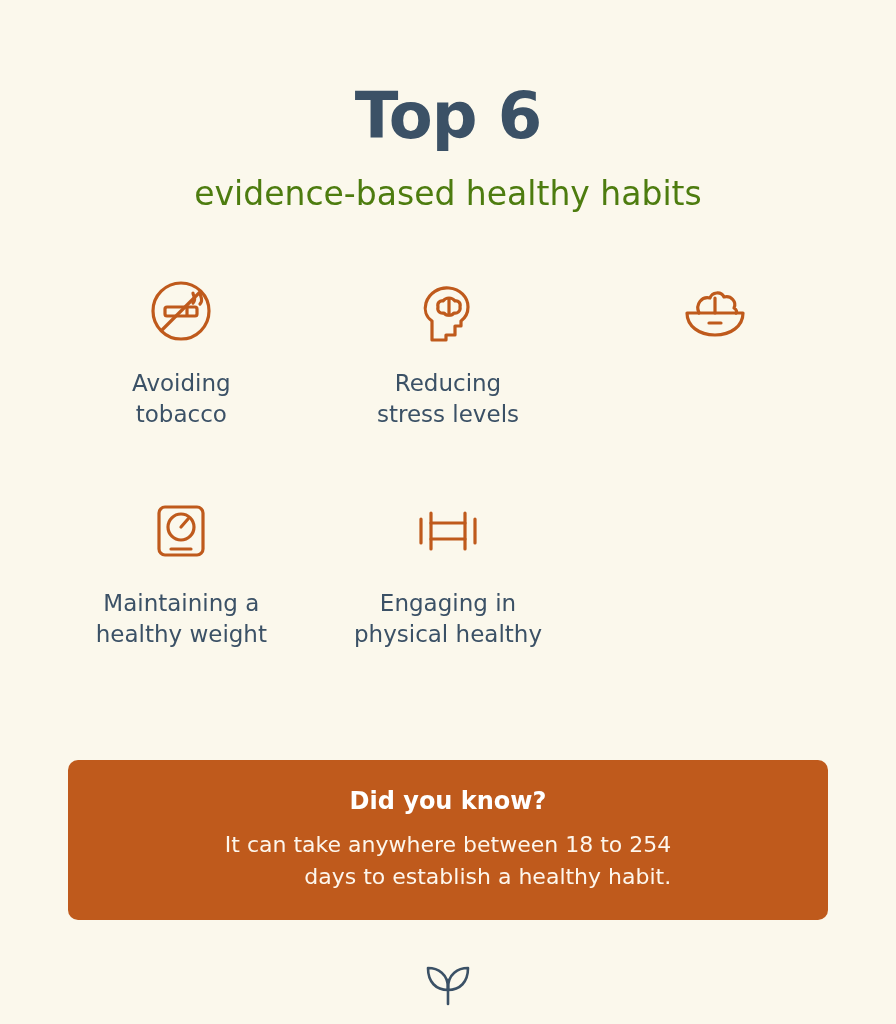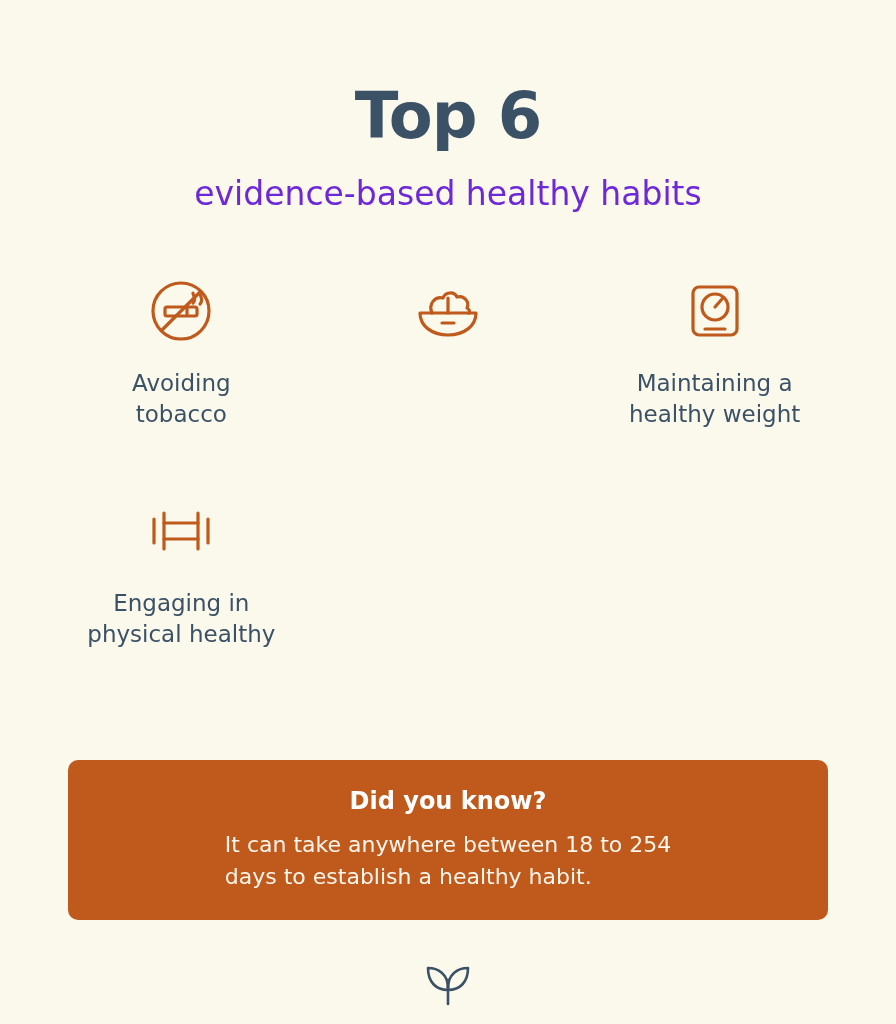--- a/index.html
+++ b/index.html
@@ -28,21 +28,21 @@
   .title {
     font-size: 64px;
     font-weight: bold;
     color: #3b5166;
     letter-spacing: -1px;
     margin-top: 52px;
     line-height: 1;
   }
   .subtitle {
     font-size: 33px;
-    color: #6d28d9;
+    color: #4d7c0f;
     margin-top: 28px;
     font-weight: 400;
     line-height: 1.1;
   }
   .grid {
     margin-top: 56px;
     width: 800px;
     display: grid;
     grid-template-columns: repeat(3, 1fr);
     row-gap: 58px;
@@ -84,21 +84,21 @@
   .callout-title {
     color: #ffffff;
     font-size: 24px;
     font-weight: bold;
     margin-bottom: 14px;
   }
   .callout-body {
     color: #fdf6ec;
     font-size: 22px;
     line-height: 1.45;
-    text-align: left;
+    text-align: right;
     white-space: pre-line;
   }
   .logo {
     position: absolute;
     top: 930px;
     left: 50%;
     transform: translateX(-50%);
   }
 </style>
 </head>
@@ -119,20 +119,31 @@
           <rect x="22" y="34" width="32" height="9" rx="2"></rect>
           <line x1="44" y1="34" x2="44" y2="43"></line>
           <path d="M50 30 c4 -4 0 -7 0 -10" stroke-linecap="round"></path>
           <path d="M57 31 c4 -4 0 -8 0 -11" stroke-linecap="round"></path>
         </svg>
       </div>
       <div class="cell-label">Avoiding
 tobacco</div>
     </div>
 
+    <div class="cell">
+      <div class="icon-wrap">
+        <svg width="76" height="76" viewBox="0 0 76 76" fill="none" stroke="#bf5a1c" stroke-width="3.2" stroke-linecap="round" stroke-linejoin="round">
+          <path d="M22 62 V48 c-6 -4 -8 -11 -6 -18 3 -10 13 -16 23 -15 11 1 19 9 19 19 0 7 -3 11 -7 14 v5 h-6 v9 h-9 v5 h-14 z"></path>
+          <path d="M33 28 c3 -4 9 -4 12 0 3 -1 6 2 5 6 1 4 -3 7 -6 6 -2 3 -8 3 -10 0 -4 1 -7 -2 -6 -6 -1 -4 2 -7 5 -6z"></path>
+          <path d="M39 26 v16"></path>
+        </svg>
+      </div>
+      <div class="cell-label">Reducing
+stress levels</div>
+    </div>
 
 
     <div class="cell">
       <div class="icon-wrap">
         <svg width="80" height="76" viewBox="0 0 80 76" fill="none" stroke="#bf5a1c" stroke-width="3.2" stroke-linecap="round" stroke-linejoin="round">
           <path d="M12 40 h56 c0 13 -12 22 -28 22 S12 53 12 40z"></path>
           <path d="M24 40 c-4 -9 3 -17 11 -15 2 -6 11 -7 14 -1 7 -2 13 5 10 11 3 2 3 4 2 5"></path>
           <path d="M40 25 v15"></path>
           <path d="M34 50 h12"></path>
         </svg>

